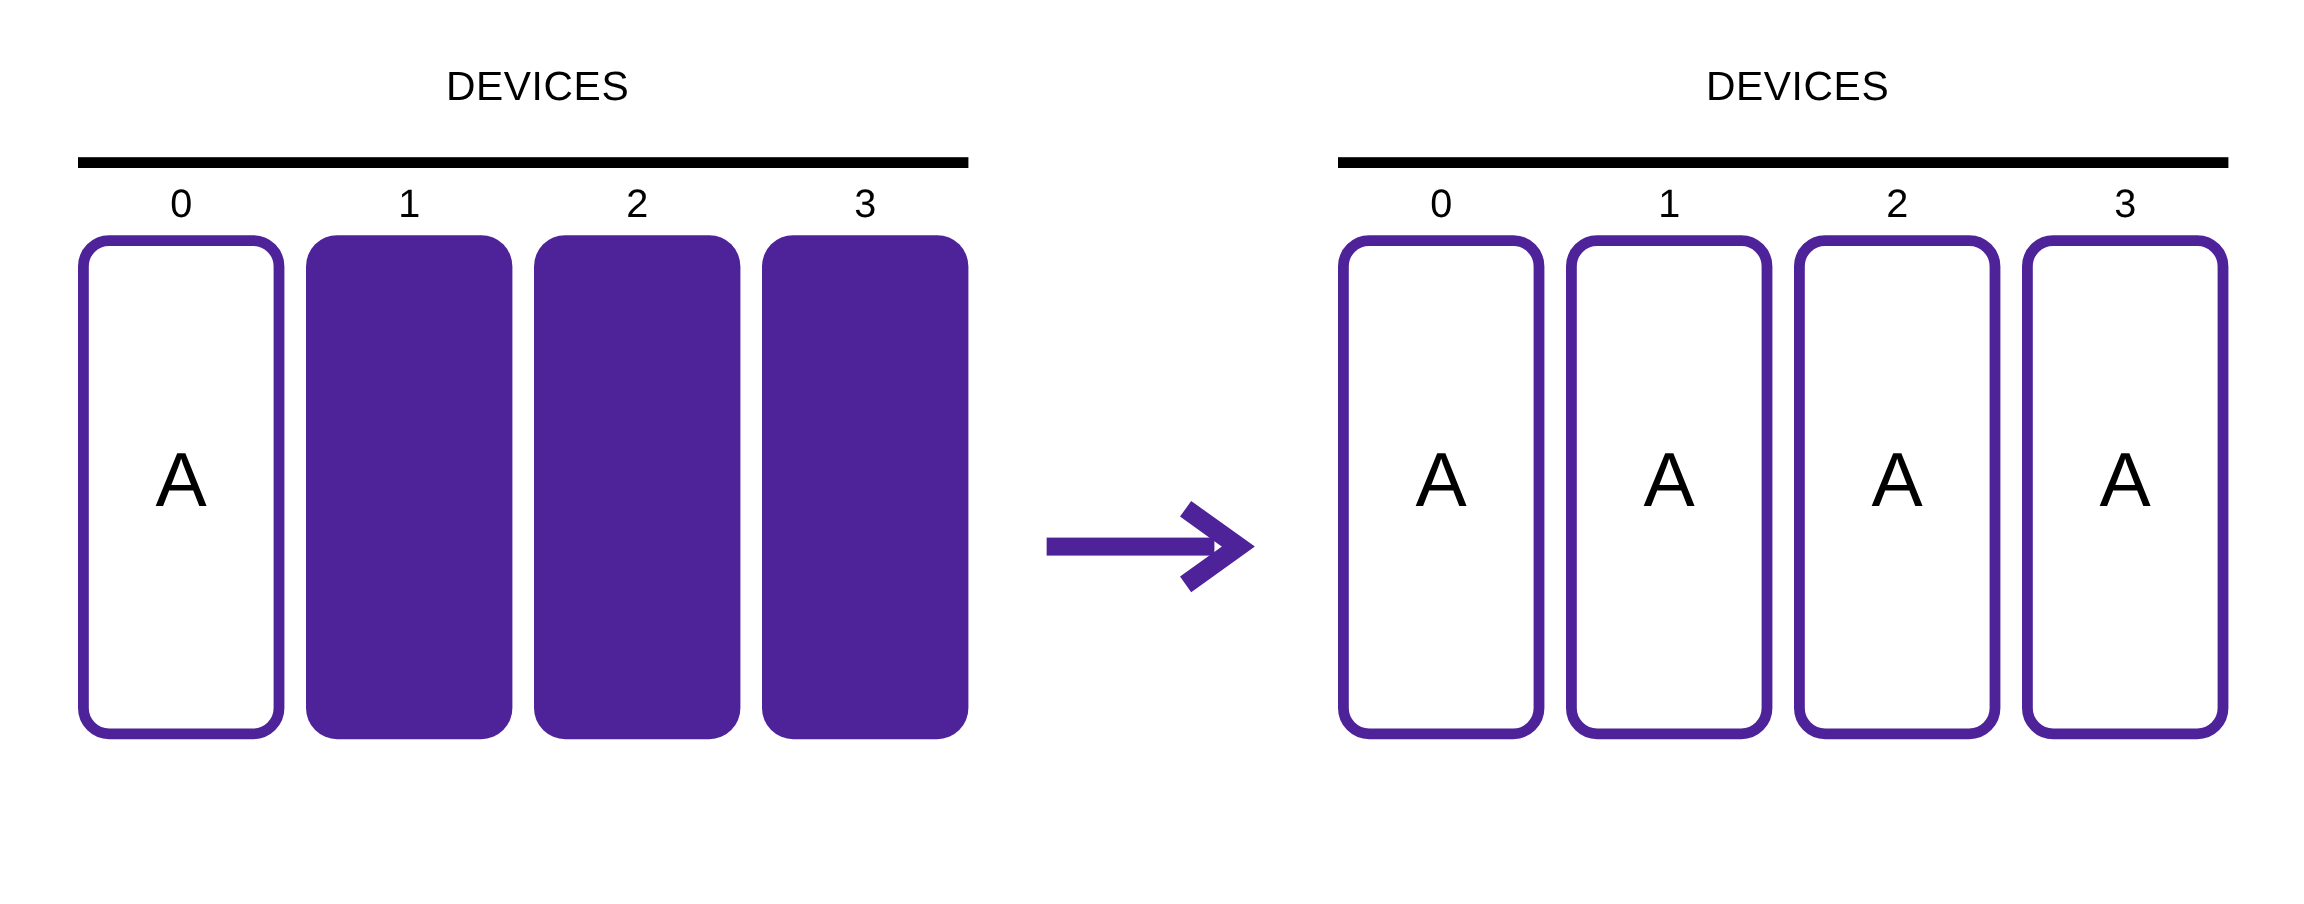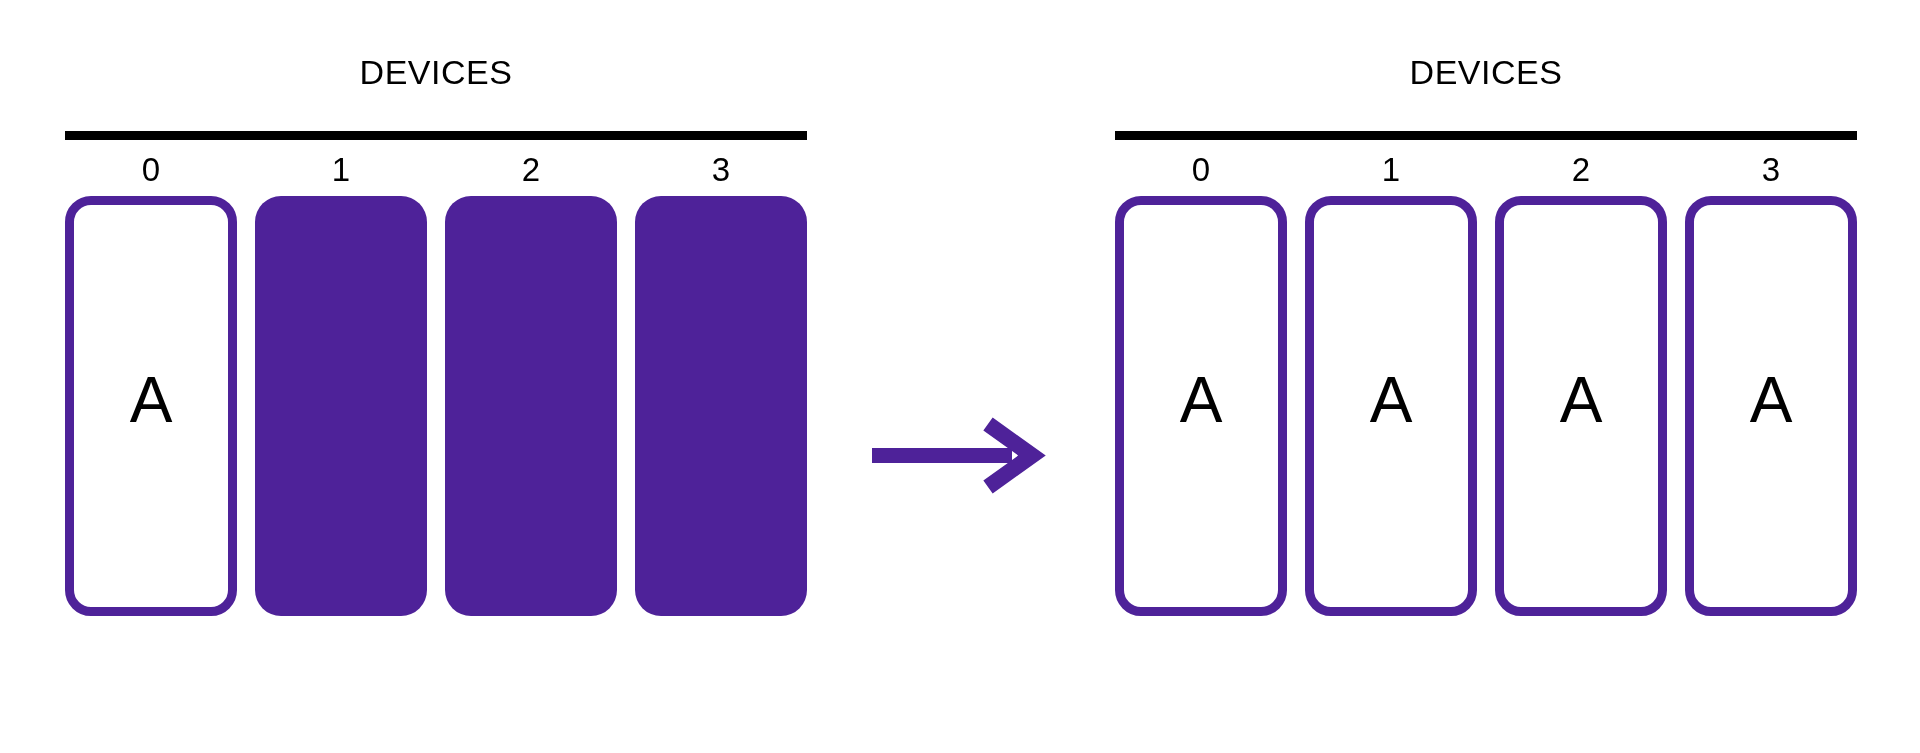--- a/index.html
+++ b/index.html
@@ -27,21 +27,21 @@
     position: absolute;
     top: 0;
     height: 753px;
   }
   .panel.left  { left: 65px;   width: 742px; }
   .panel.right { left: 1115px; width: 742px; }
 
   .panel-title {
     position: absolute;
     top: 52px;
-    left: 0;
+    left: 12px;
     width: 100%;
     text-align: center;
     font-size: 34px;
     line-height: 40px;
     letter-spacing: 0.5px;
     color: #000000;
     white-space: nowrap;
   }
 
   .panel-rule {

